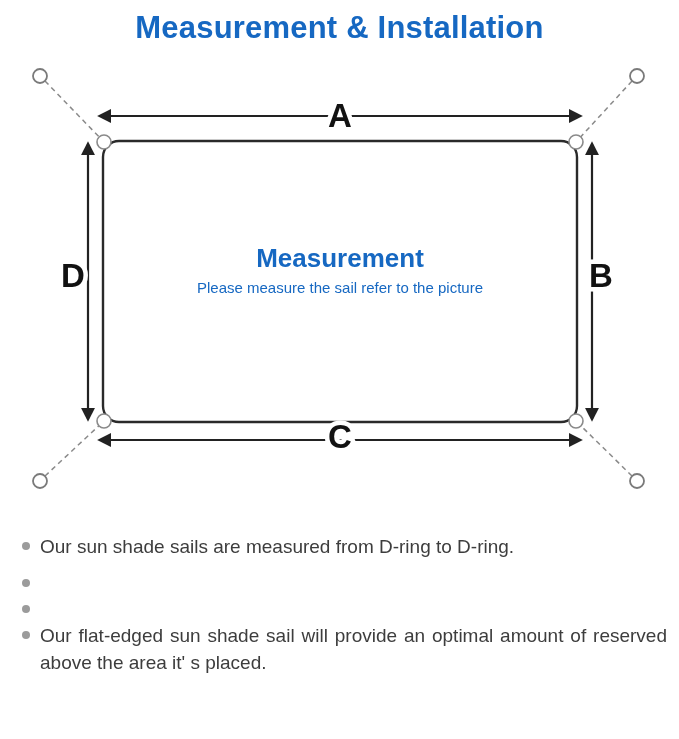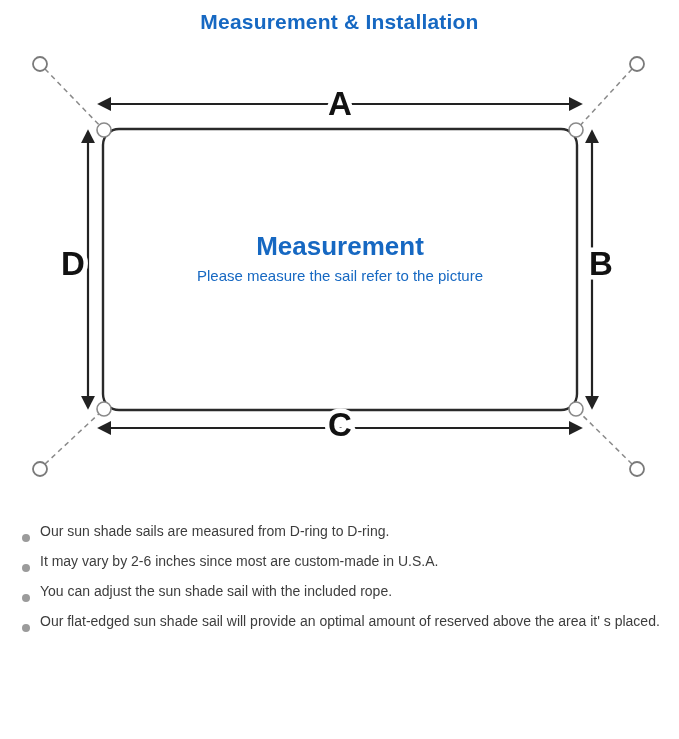--- a/index.html
+++ b/index.html
@@ -2,21 +2,21 @@
 <html><head>
 <meta charset="utf-8">
 <style>
   html,body{margin:0;padding:0;}
   body{
     width:679px;height:739px;overflow:hidden;background:#ffffff;
     font-family:"Liberation Sans", sans-serif;
   }
   .page-title{
     margin:10px 0 4px 0;text-align:center;
-    font-size:21px;font-weight:bold;color:#1668c2;letter-spacing:.2px;
+    font-size:31px;font-weight:bold;color:#1668c2;letter-spacing:.2px;
   }
   svg{display:block;}
   .sail{fill:#ffffff;stroke:#2a2a2a;stroke-width:2.4;}
   .dimline{stroke:#222222;stroke-width:2.2;}
   .dash{stroke:#8a8a8a;stroke-width:1.5;stroke-dasharray:5 4;fill:none;}
   .anchor{fill:#ffffff;stroke:#7a7a7a;stroke-width:1.8;}
   .ring{fill:#ffffff;stroke:#8a8a8a;stroke-width:1.6;}
   .dim{
     font-family:"Liberation Sans", sans-serif;font-weight:bold;font-size:33px;
     fill:#121212;text-anchor:middle;
@@ -25,22 +25,22 @@
   .ctitle{
     font-family:"Liberation Sans", sans-serif;font-weight:bold;font-size:26px;
     fill:#1668c2;text-anchor:middle;
   }
   .csub{
     font-family:"Liberation Sans", sans-serif;font-size:15px;
     fill:#1668c2;text-anchor:middle;
   }
   .notes{list-style:none;margin:12px 0 0 0;padding:0 12px 0 20px;}
   .notes li{
-    display:flex;align-items:flex-end;margin-bottom:10px;
-    color:#3d3d3d;font-size:14px;line-height:1.42;
+    display:flex;align-items:flex-start;margin-bottom:10px;
+    color:#3d3d3d;font-size:19px;line-height:1.42;
   }
   .dot{
     flex:0 0 auto;width:8px;height:8px;border-radius:50%;
     background:#9b9b9b;margin:8px 10px 0 2px;
   }
   .notes p{margin:0;text-align:justify;}
 </style>
 </head>
 <body>
 
@@ -84,23 +84,21 @@
   <text class="csub" x="340" y="243">Please measure the sail refer to the picture</text>
 </svg>
 
 <ul class="notes">
   <li>
     <span class="dot"></span>
     <p>Our sun shade sails are measured from D-ring to D-ring.</p>
   </li>
   <li>
     <span class="dot"></span>
-    <p>It may vary by 2-6 inches since most are custom-made in U.S.A.</p>
   </li>
   <li>
     <span class="dot"></span>
-    <p>You can adjust the sun shade sail with the included rope.</p>
   </li>
   <li>
     <span class="dot"></span>
     <p>Our flat-edged sun shade sail will provide an optimal amount of reserved above the area it' s placed.</p>
   </li>
 </ul>
 
 </body></html>

